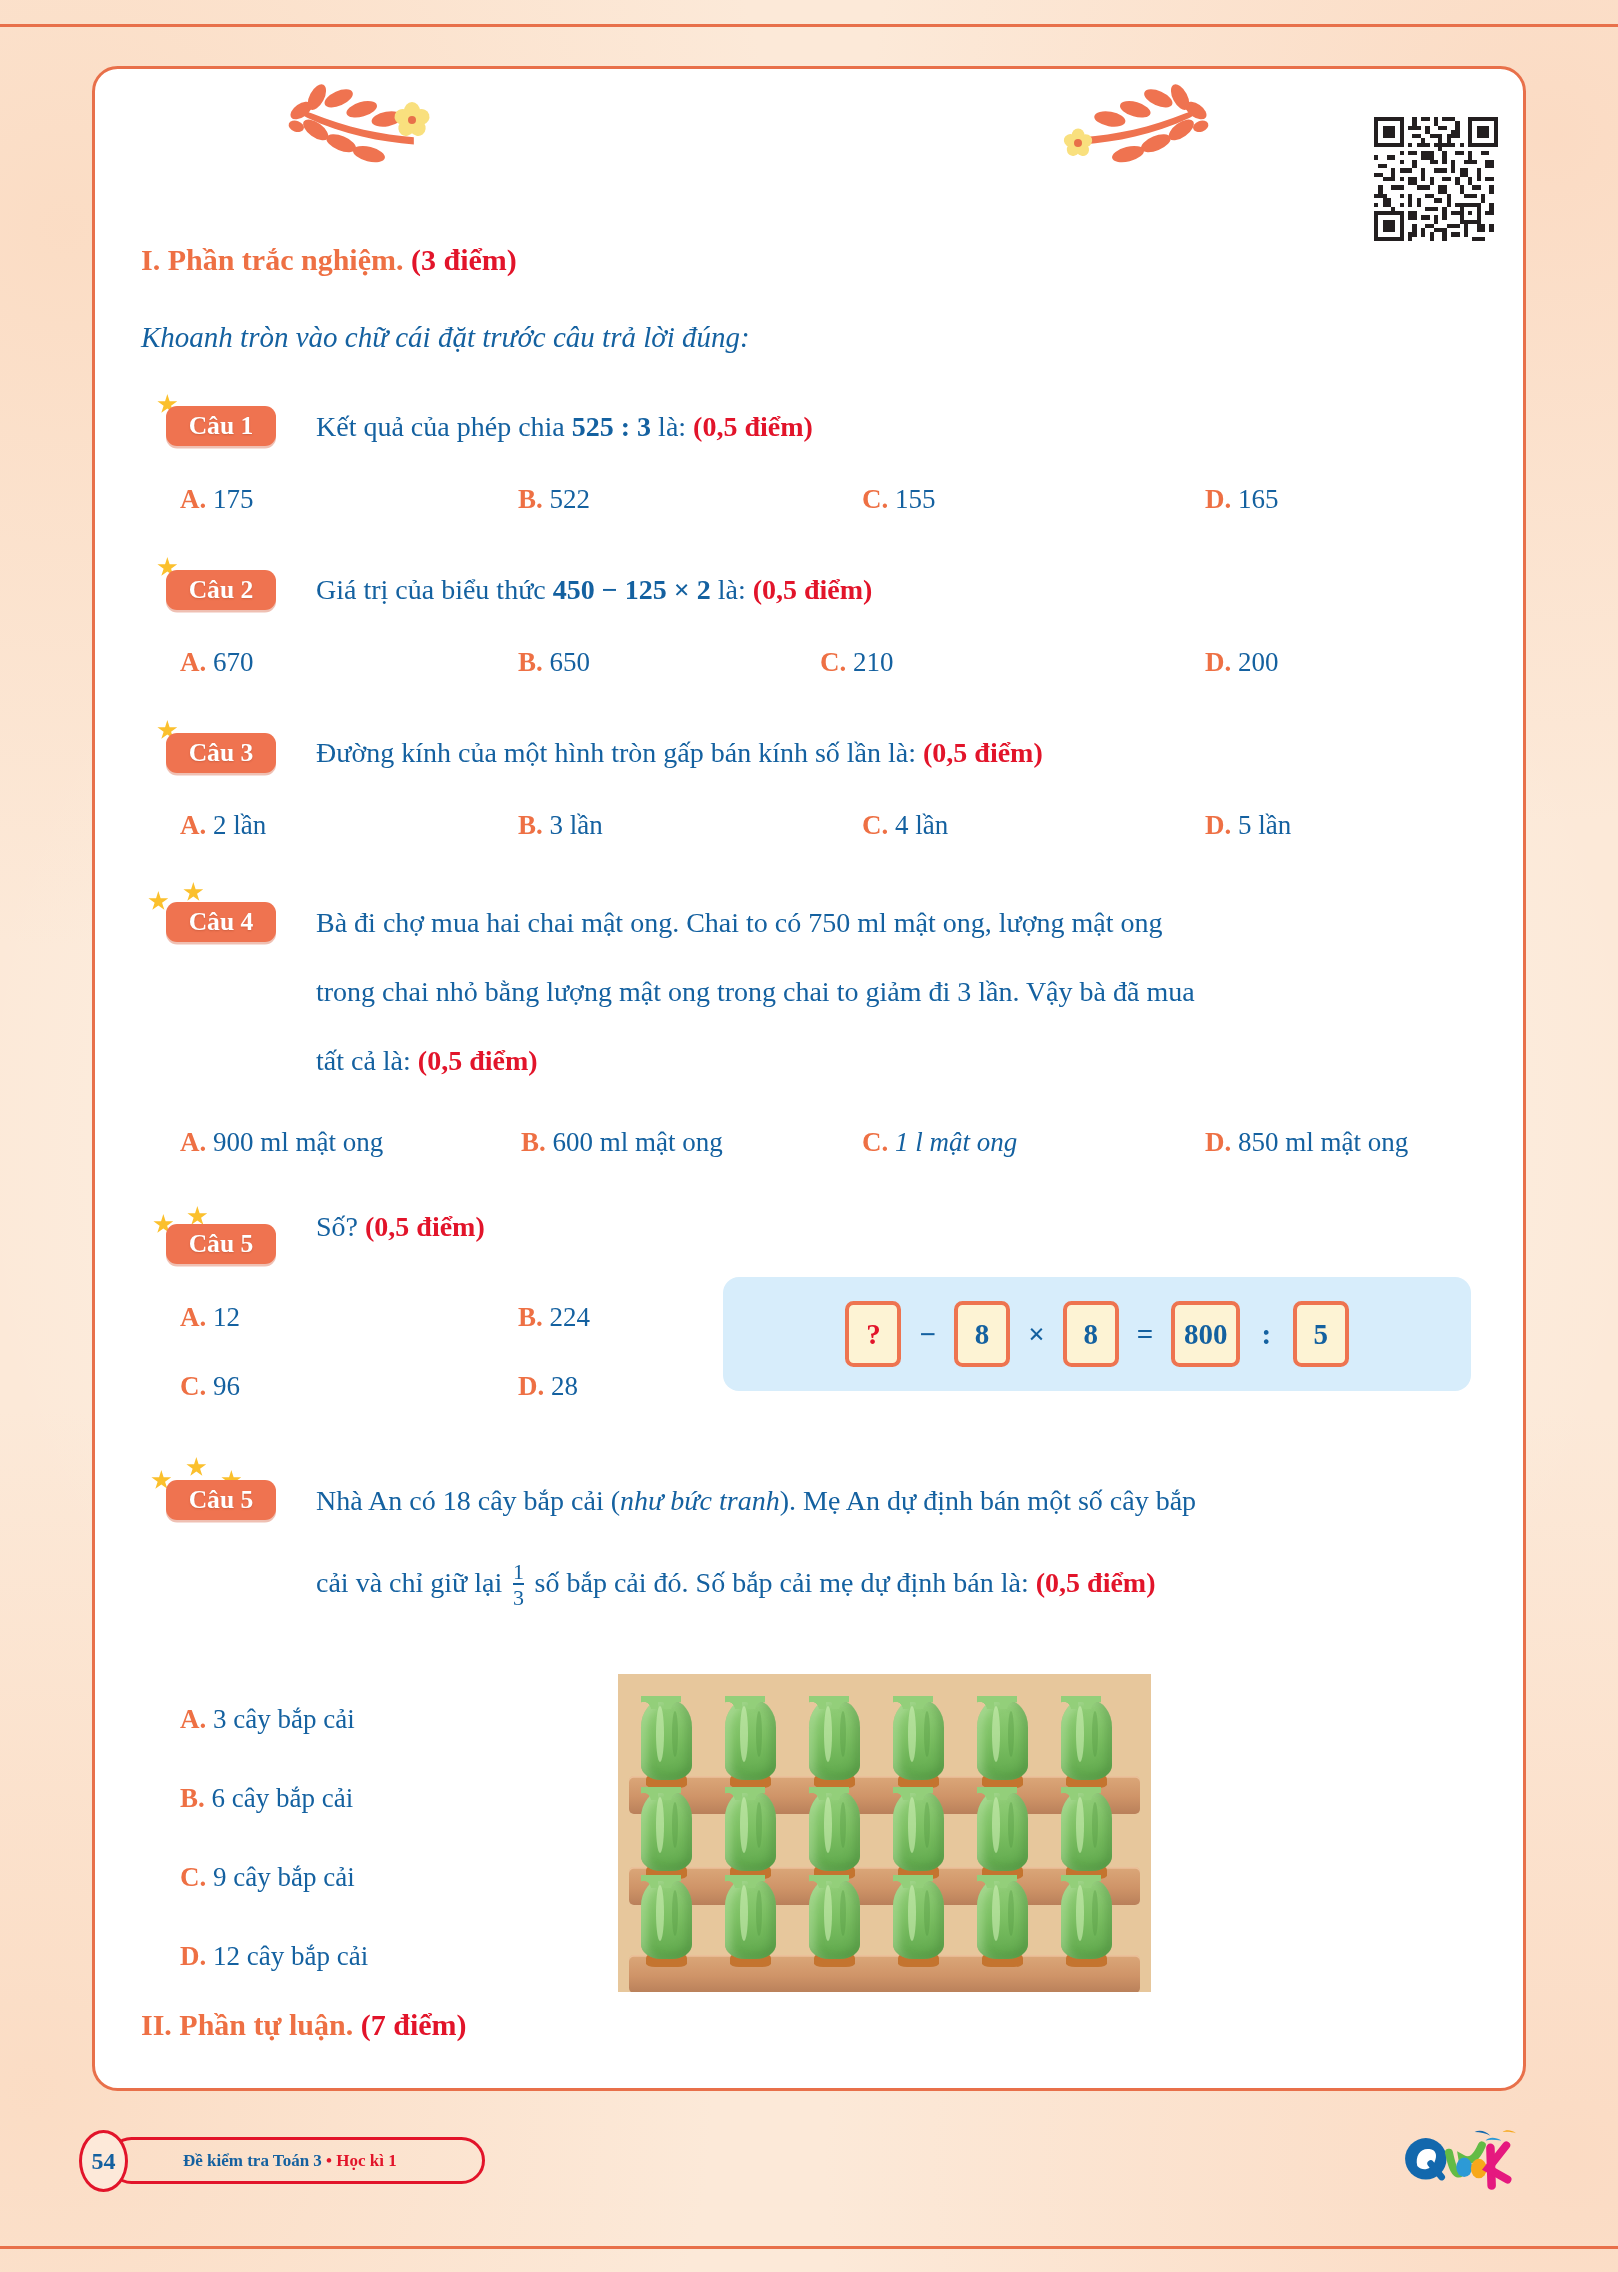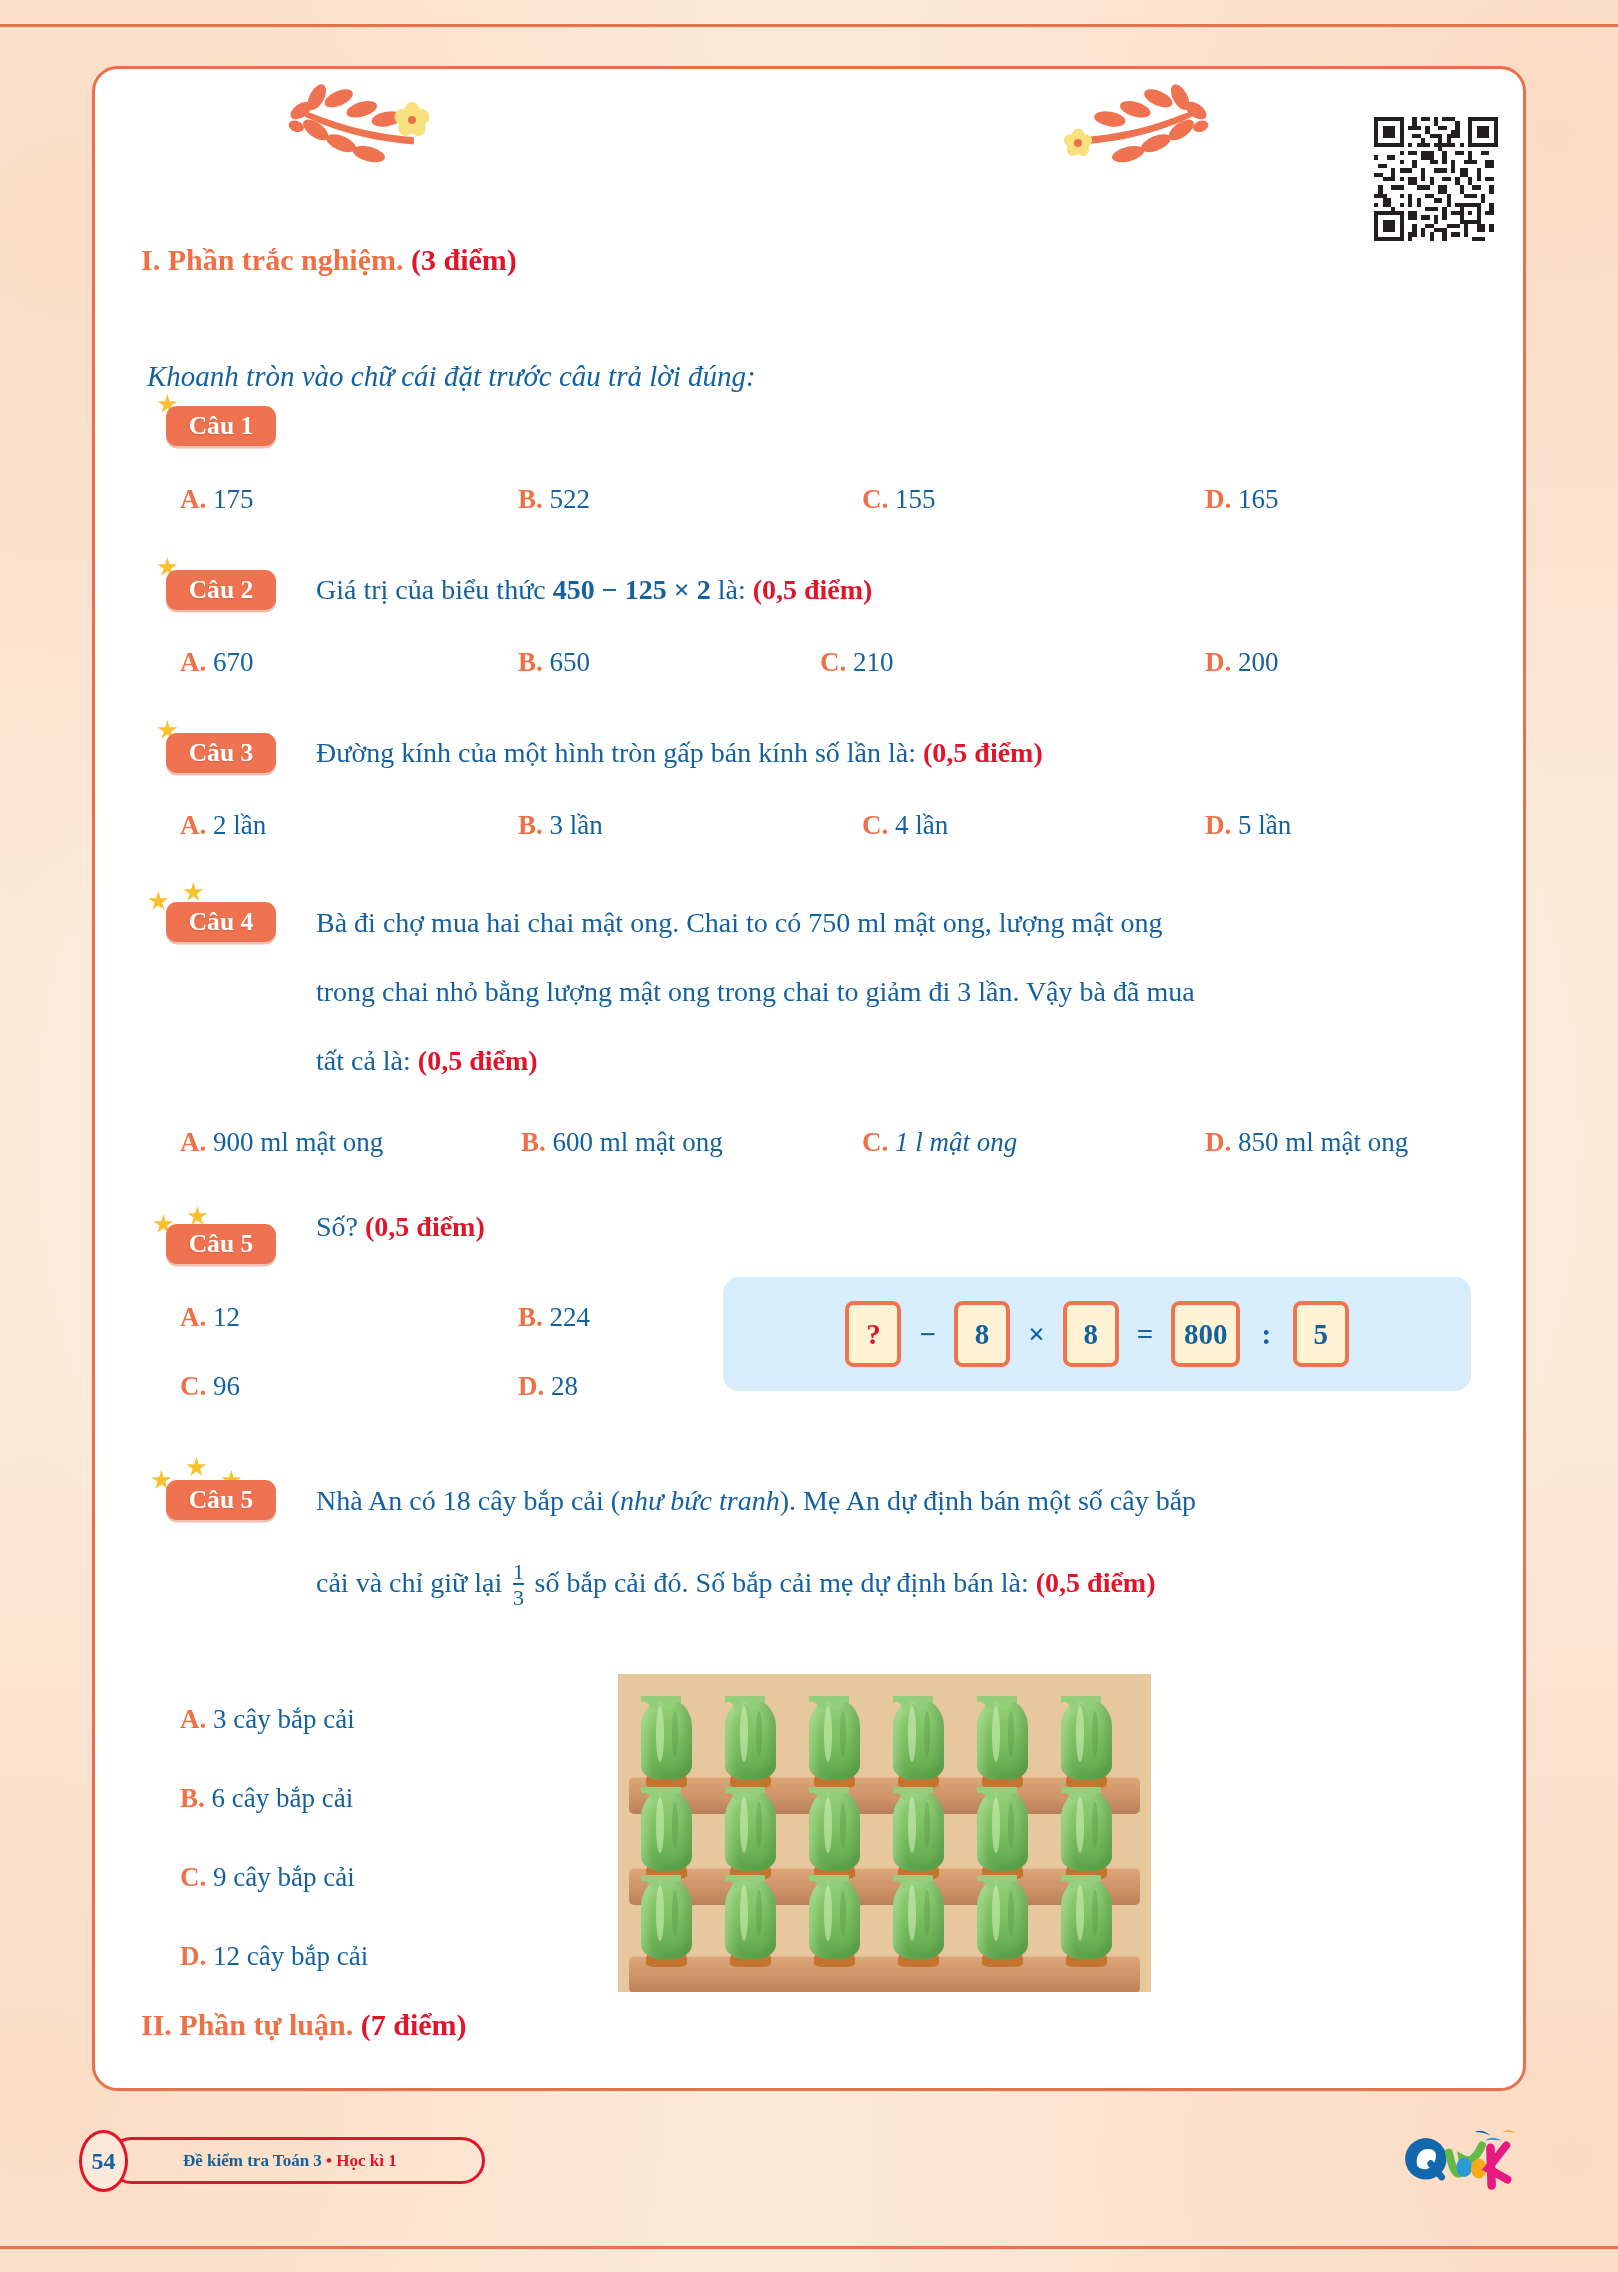--- a/index.html
+++ b/index.html
@@ -471,24 +471,27 @@
   </svg>
 </div>
 
 <div class="content">
 
   <div class="section-head" style="left:141px; top:243px;">
     <span>I. Phần trắc nghiệm.</span>
     <span class="pts">(3 điểm)</span>
   </div>
 
-  <div class="instruction" style="left:147px; top:321px;margin-top:39px;">Khoanh tròn vào chữ cái đặt trước câu trả lời đúng:</div>
+  <div class="instruction" style="left:141px; top:321px;">Khoanh tròn vào chữ cái đặt trước câu trả lời đúng:</div>
 
   <div class="star" style="left:157px; top:394px;"></div>
   <div class="q-badge" style="left:166px; top:406px;">Câu 1</div>
+  <div class="q-text" style="left:316px; top:411px;">
+    <span>Kết quả của phép chia </span><b>525 : 3</b><span> là: </span><span class="pts">(0,5 điểm)</span>
+  </div>
 
   <div class="ans" style="left:180px; top:484px;"><span class="lbl">A.</span> <span>175</span></div>
   <div class="ans" style="left:518px; top:484px;"><span class="lbl">B.</span> <span>522</span></div>
   <div class="ans" style="left:862px; top:484px;"><span class="lbl">C.</span> <span>155</span></div>
   <div class="ans" style="left:1205px; top:484px;"><span class="lbl">D.</span> <span>165</span></div>
 
   <div class="star" style="left:157px; top:557px;"></div>
   <div class="q-badge" style="left:166px; top:570px;">Câu 2</div>
   <div class="q-text" style="left:316px; top:574px;">
     <span>Giá trị của biểu thức </span><b>450 − 125 × 2</b><span> là: </span><span class="pts">(0,5 điểm)</span>

